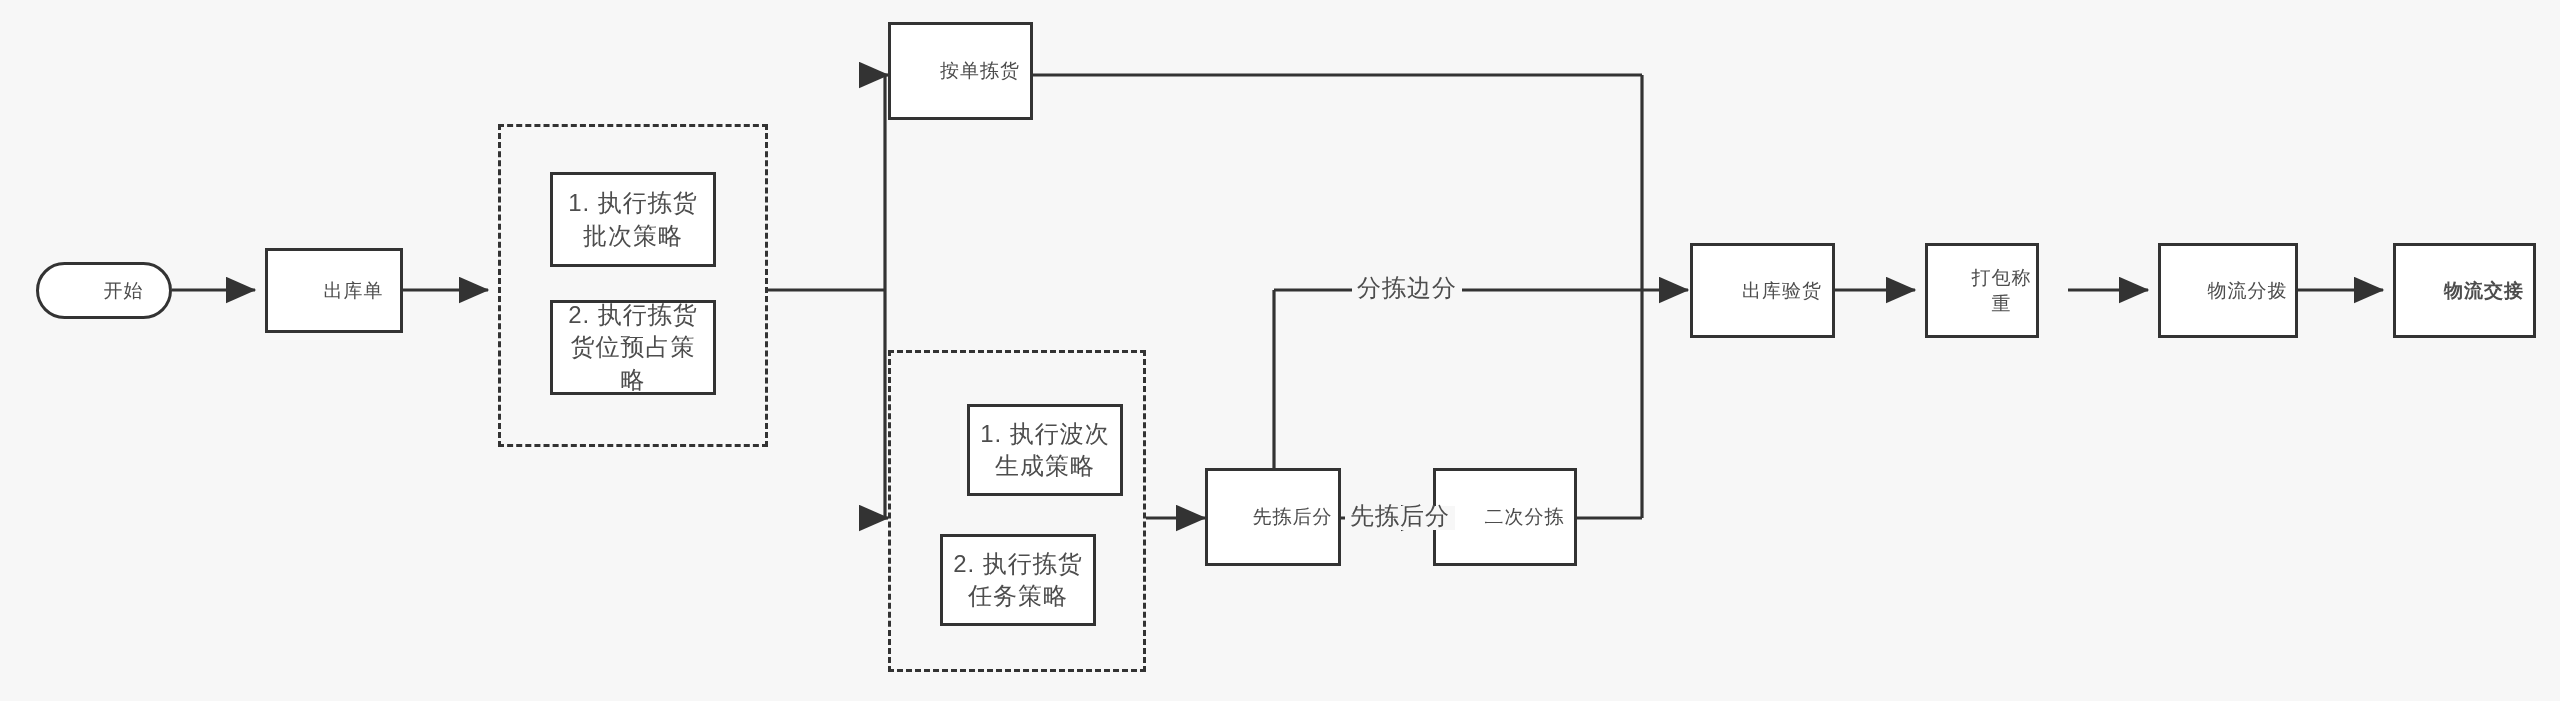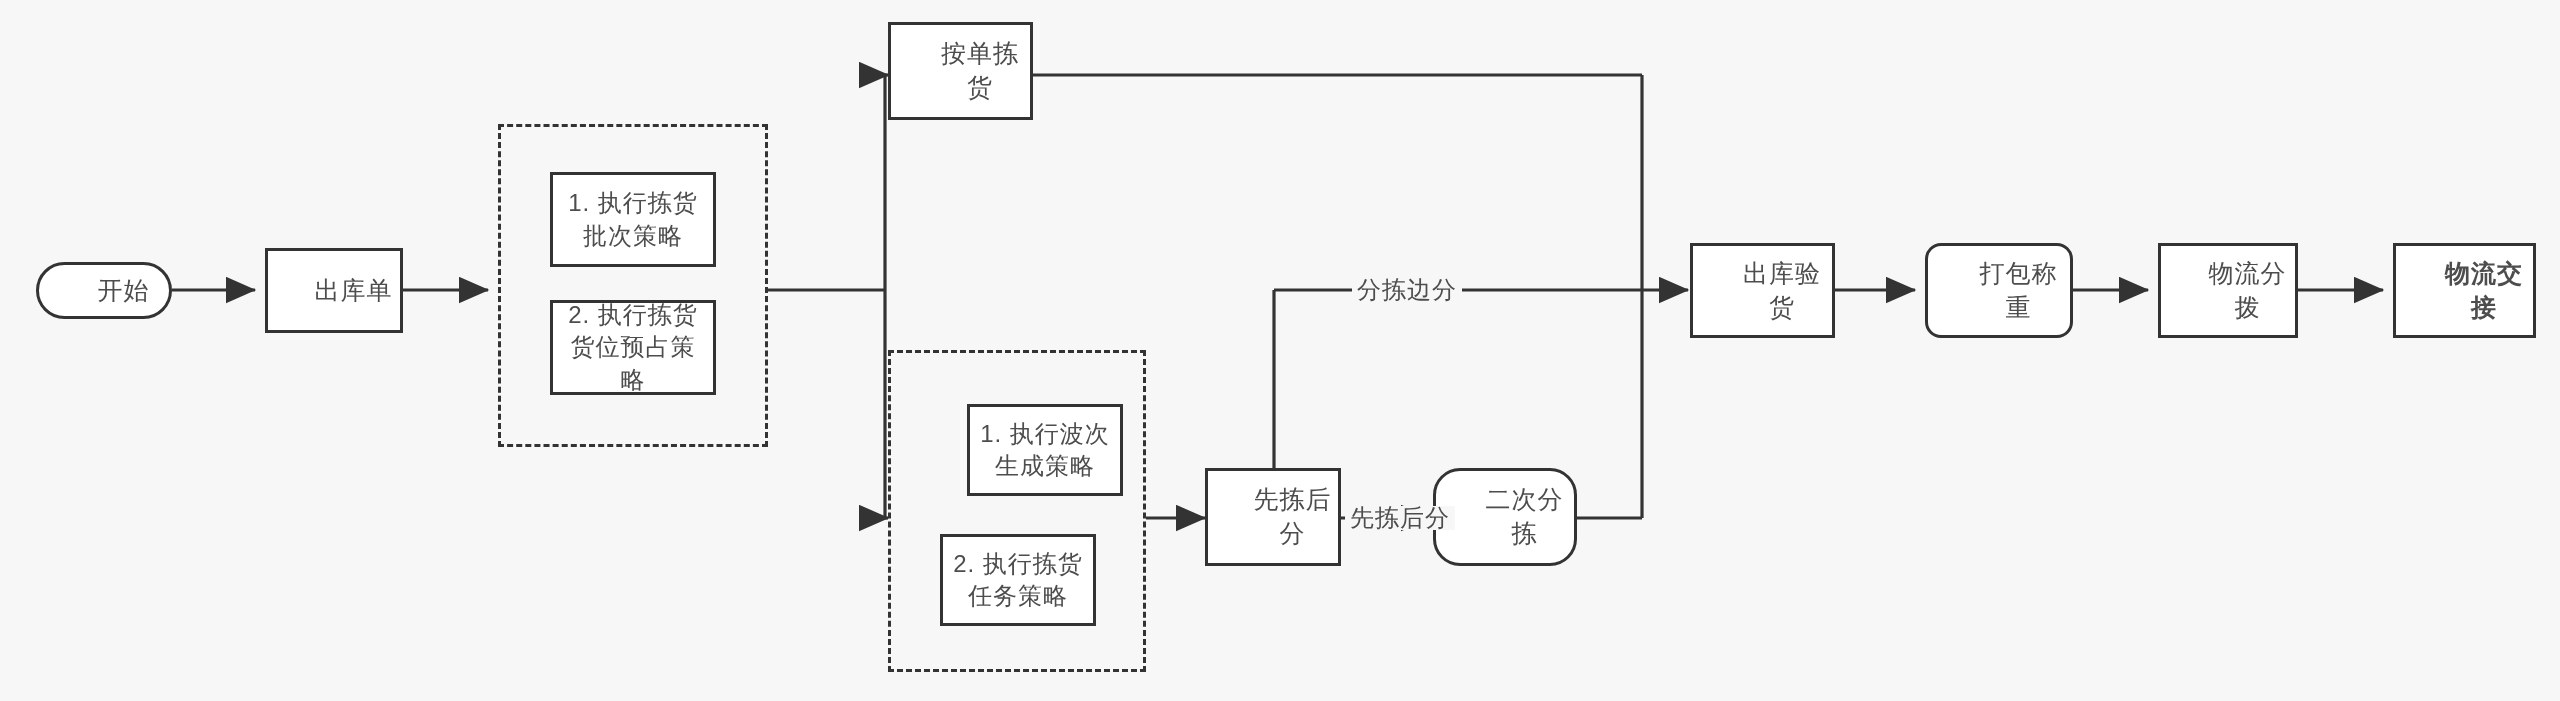--- a/index.html
+++ b/index.html
@@ -13,21 +13,21 @@
   svg#edges{position:absolute;left:0;top:0;width:2560px;height:701px;}
 
   .node{
     position:absolute;
     background:#ffffff;
     border:3px solid #333333;
     box-sizing:border-box;
     display:flex;align-items:center;justify-content:center;
     text-align:center;
     color:#4d4d4d;
-    font-size:25px;
+    font-size:19px;
     line-height:1.35;
     letter-spacing:1px;
     padding-left:39px;
   }
   .node.terminator{
     border-radius:36px;
   }
   .node.strategy{
     font-size:24px;
     padding:0 10px;
@@ -40,20 +40,21 @@
   }
   .edge-label{
     position:absolute;
     background:#f7f7f7;
     color:#4d4d4d;
     font-size:24px;
     letter-spacing:1px;
     padding:0 5px;
     white-space:nowrap;
     line-height:1;
+    font-family:Liberation Mono, monospace;
   }
 </style>
 </head>
 <body>
 
 <div id="canvas">
 
   <svg id="edges" viewBox="0 0 2560 701" xmlns="http://www.w3.org/2000/svg">
     <defs>
       <marker id="ah" markerWidth="11" markerHeight="11" refX="9.2" refY="4.2" orient="auto" markerUnits="strokeWidth">
@@ -146,29 +147,29 @@
   </div>
 
   <div class="node strategy" style="left:940px;top:534px;width:156px;height:92px;">
     <span>2. 执行拣货任务策略</span>
   </div>
 
   <div class="node" style="left:1205px;top:468px;width:136px;height:98px;">
     <span>先拣后分</span>
   </div>
 
-  <div class="node" style="left:1433px;top:468px;width:144px;height:98px;border-radius:27px;">
+  <div class="node" style="left:1433px;top:468px;width:144px;height:98px;">
     <span>二次分拣</span>
   </div>
 
   <div class="node" style="left:1690px;top:243px;width:145px;height:95px;">
     <span>出库验货</span>
   </div>
 
-  <div class="node" style="left:1925px;top:243px;width:148px;height:95px;border-radius:16px;">
+  <div class="node" style="left:1925px;top:243px;width:114px;height:95px;">
     <span>打包称重</span>
   </div>
 
   <div class="node" style="left:2158px;top:243px;width:140px;height:95px;">
     <span>物流分拨</span>
   </div>
 
   <div class="node" style="left:2393px;top:243px;width:143px;height:95px;font-weight:bold;">
     <span>物流交接</span>
   </div>

